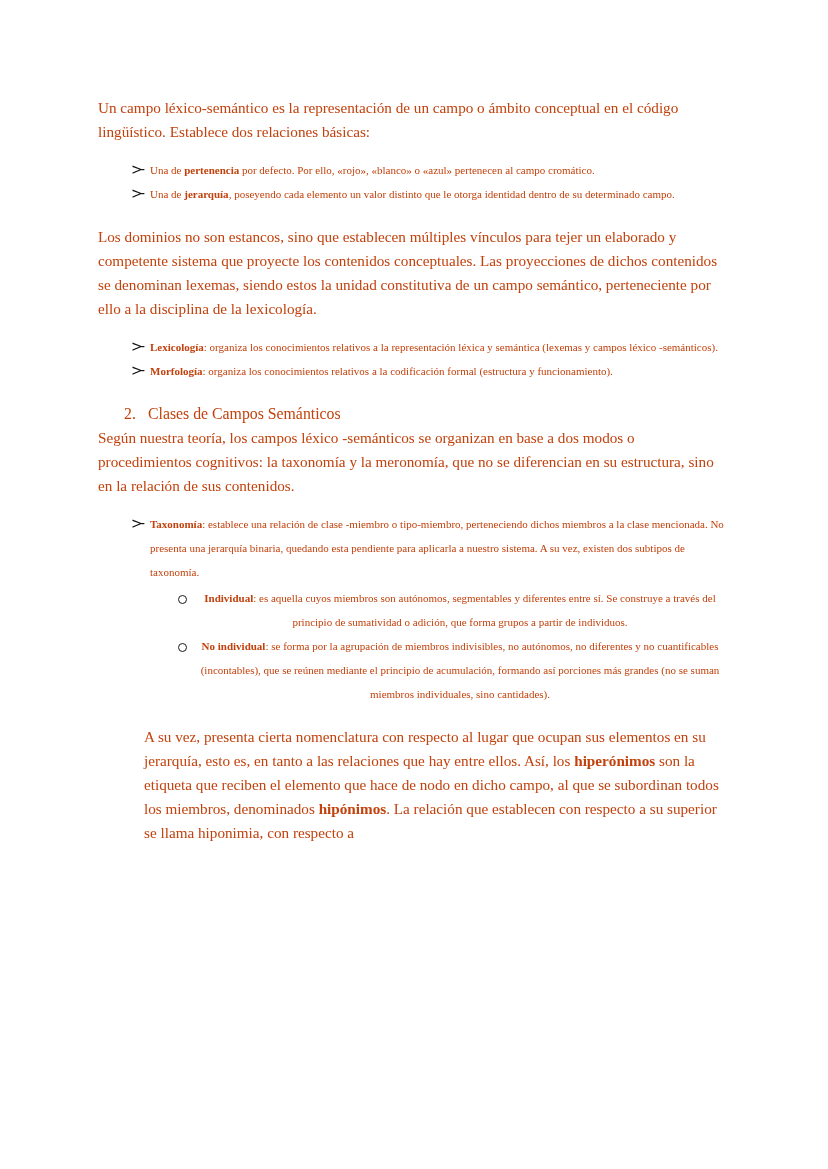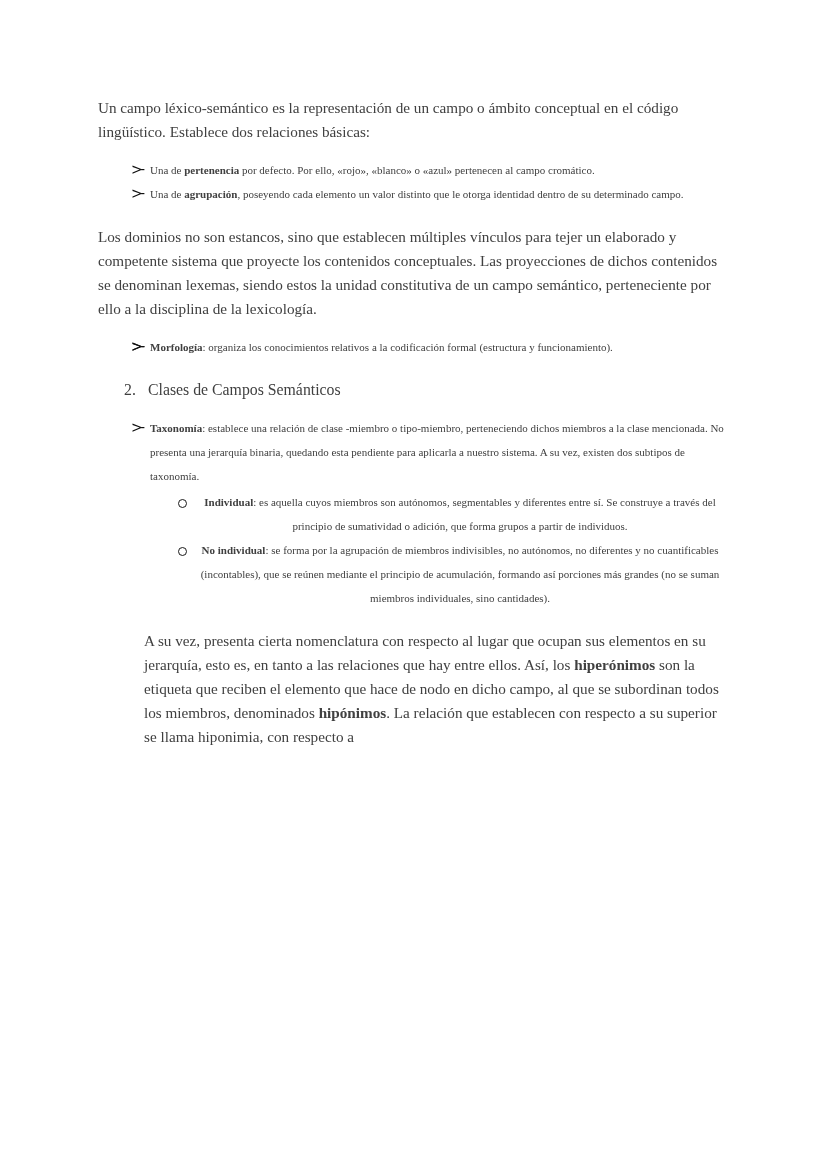--- a/index.html
+++ b/index.html
@@ -9,21 +9,21 @@
     background: #ffffff;
   }
   .page {
     position: relative;
     width: 828px;
     height: 1169px;
     margin: 0 auto;
     background: #ffffff;
     overflow: hidden;
     font-family: "Liberation Serif", "DejaVu Serif", serif;
-    color: #404040;
+    color: #c2410c;
     -webkit-font-smoothing: antialiased;
   }
   .content {
     position: absolute;
     left: 98px;
     top: 96px;
     width: 626px;
   }
 
   
@@ -127,50 +127,52 @@
         </span>
         <span><span>Una de </span><b>pertenencia</b><span> por defecto. Por ello, «rojo», «blanco» o «azul» pertenecen al campo cromático.</span></span>
       </li>
       <li class="li">
         <span class="marker">
           <svg width="13" height="10" viewBox="0 0 13 10" aria-hidden="true">
             <path d="M0.5 0.6 L10.5 4.6 L0.5 8.8 L0.5 7.4 L7.6 4.6 L0.5 2.0 Z" fill="#111111"></path>
             <path d="M9.2 4.0 L12.4 4.0 L12.4 5.2 L9.2 5.2 Z" fill="#111111"></path>
           </svg>
         </span>
-        <span><span>Una de </span><b>agrupación</b><span>, poseyendo cada elemento un valor distinto que le otorga identidad dentro de su determinado campo.</span></span>
+        <span><span>Una de </span><b>jerarquía</b><span>, poseyendo cada elemento un valor distinto que le otorga identidad dentro de su determinado campo.</span></span>
       </li>
     </ul>
 
     <p class="para gap-lg">Los dominios no son estancos, sino que establecen múltiples vínculos para tejer un elaborado y competente sistema que proyecte los contenidos conceptuales. Las proyecciones de dichos contenidos se denominan lexemas, siendo estos la unidad constitutiva de un campo semántico, perteneciente por ello a la disciplina de la lexicología.</p>
 
     <ul class="list lvl1">
       <li class="li">
         <span class="marker">
           <svg width="13" height="10" viewBox="0 0 13 10" aria-hidden="true">
             <path d="M0.5 0.6 L10.5 4.6 L0.5 8.8 L0.5 7.4 L7.6 4.6 L0.5 2.0 Z" fill="#111111"></path>
             <path d="M9.2 4.0 L12.4 4.0 L12.4 5.2 L9.2 5.2 Z" fill="#111111"></path>
           </svg>
         </span>
+        <span><b>Lexicología</b><span>: organiza los conocimientos relativos a la representación léxica y semántica (lexemas y campos léxico -semánticos).</span></span>
       </li>
       <li class="li">
         <span class="marker">
           <svg width="13" height="10" viewBox="0 0 13 10" aria-hidden="true">
             <path d="M0.5 0.6 L10.5 4.6 L0.5 8.8 L0.5 7.4 L7.6 4.6 L0.5 2.0 Z" fill="#111111"></path>
             <path d="M9.2 4.0 L12.4 4.0 L12.4 5.2 L9.2 5.2 Z" fill="#111111"></path>
           </svg>
         </span>
         <span><b>Morfología</b><span>: organiza los conocimientos relativos a la codificación formal (estructura y funcionamiento).</span></span>
       </li>
     </ul>
 
     <div class="num-head">
       <span class="num">2.</span>
       <span class="htext">Clases de Campos Semánticos</span>
     </div>
+    <p class="para">Según nuestra teoría, los campos léxico -semánticos se organizan en base a dos modos o procedimientos cognitivos: la taxonomía y la meronomía, que no se diferencian en su estructura, sino en la relación de sus contenidos.</p>
 
     <ul class="list lvl1">
       <li class="li">
         <span class="marker">
           <svg width="13" height="10" viewBox="0 0 13 10" aria-hidden="true">
             <path d="M0.5 0.6 L10.5 4.6 L0.5 8.8 L0.5 7.4 L7.6 4.6 L0.5 2.0 Z" fill="#111111"></path>
             <path d="M9.2 4.0 L12.4 4.0 L12.4 5.2 L9.2 5.2 Z" fill="#111111"></path>
           </svg>
         </span>
         <span><b>Taxonomía</b><span>: establece una relación de clase -miembro o tipo-miembro, perteneciendo dichos miembros a la clase mencionada. No presenta una jerarquía binaria, quedando esta pendiente para aplicarla a nuestro sistema. A su vez, existen dos subtipos de taxonomía.</span></span>

